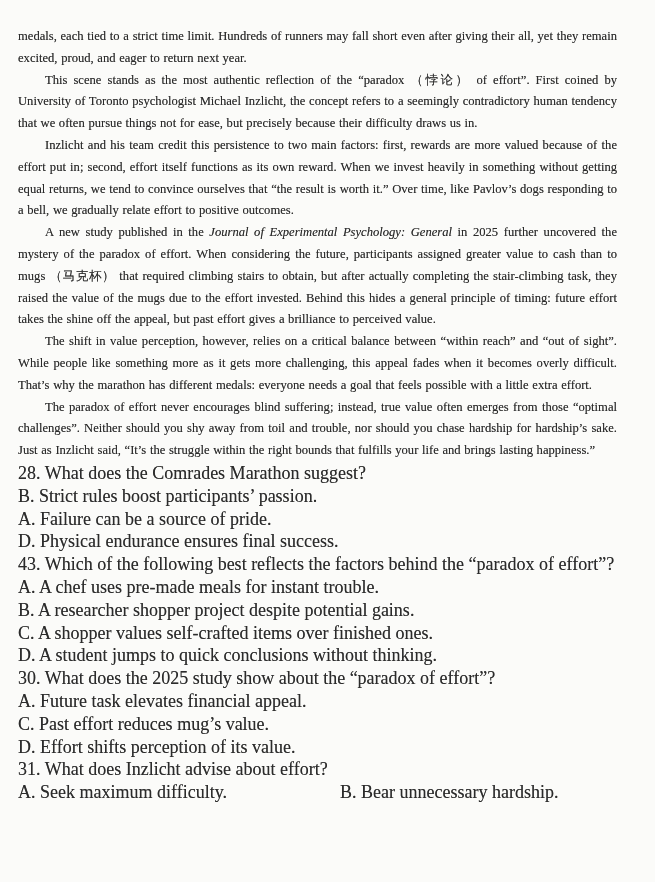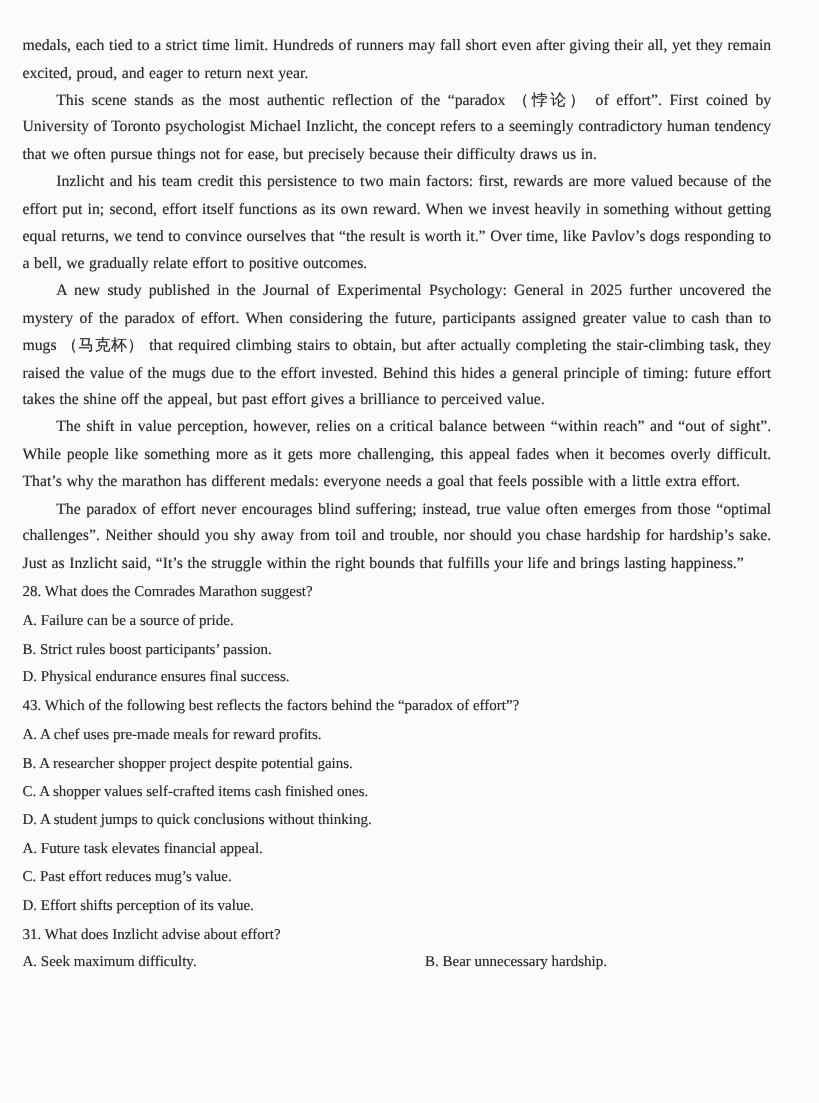--- a/index.html
+++ b/index.html
@@ -26,26 +26,27 @@
     font-size: 12.6px;
     line-height: 21.8px;
     text-align: justify;
     text-indent: 27px;
     word-spacing: 0.5px;
   }
   .para.flush {
     text-indent: 0;
   }
   .italic {
+    font-style: italic;
   }
   .question {
     margin: 0;
   }
   .qline {
-    font-size: 12px;
+    font-size: 18px;
     line-height: 22.8px;
     white-space: nowrap;
     overflow: hidden;
   }
   .two-col {
     display: grid;
     grid-template-columns: 322px 1fr;
   }
 </style>
 </head>
@@ -60,34 +61,35 @@
   <p class="para">Inzlicht and his team credit this persistence to two main factors: first, rewards are more valued because of the effort put in; second, effort itself functions as its own reward. When we invest heavily in something without getting equal returns, we tend to convince ourselves that “the result is worth it.” Over time, like Pavlov’s dogs responding to a bell, we gradually relate effort to positive outcomes.</p>
 
   <p class="para"><span>A new study published in the </span><span class="italic">Journal of Experimental Psychology: General</span><span> in 2025 further uncovered the mystery of the paradox of effort. When considering the future, participants assigned greater value to cash than to mugs （马克杯） that required climbing stairs to obtain, but after actually completing the stair-climbing task, they raised the value of the mugs due to the effort invested. Behind this hides a general principle of timing: future effort takes the shine off the appeal, but past effort gives a brilliance to perceived value.</span></p>
 
   <p class="para">The shift in value perception, however, relies on a critical balance between “within reach” and “out of sight”. While people like something more as it gets more challenging, this appeal fades when it becomes overly difficult. That’s why the marathon has different medals: everyone needs a goal that feels possible with a little extra effort.</p>
 
   <p class="para">The paradox of effort never encourages blind suffering; instead, true value often emerges from those “optimal challenges”. Neither should you shy away from toil and trouble, nor should you chase hardship for hardship’s sake. Just as Inzlicht said, “It’s the struggle within the right bounds that fulfills your life and brings lasting happiness.”</p>
 
   <div class="question">
     <div class="qline">28. What does the Comrades Marathon suggest?</div>
+    <div class="qline">B. Strict rules boost participants’ passion.</div>
     <div class="qline">A. Failure can be a source of pride.</div>
-    <div class="qline">B. Strict rules boost participants’ passion.</div>
     <div class="qline">D. Physical endurance ensures final success.</div>
   </div>
 
   <div class="question">
     <div class="qline">43. Which of the following best reflects the factors behind the “paradox of effort”?</div>
-    <div class="qline">A. A chef uses pre-made meals for reward profits.</div>
+    <div class="qline">A. A chef uses pre-made meals for instant trouble.</div>
     <div class="qline">B. A researcher shopper project despite potential gains.</div>
-    <div class="qline">C. A shopper values self-crafted items cash finished ones.</div>
+    <div class="qline">C. A shopper values self-crafted items over finished ones.</div>
     <div class="qline">D. A student jumps to quick conclusions without thinking.</div>
   </div>
 
   <div class="question">
+    <div class="qline">30. What does the 2025 study show about the “paradox of effort”?</div>
     <div class="qline">A. Future task elevates financial appeal.</div>
     <div class="qline">C. Past effort reduces mug’s value.</div>
     <div class="qline">D. Effort shifts perception of its value.</div>
   </div>
 
   <div class="question">
     <div class="qline">31. What does Inzlicht advise about effort?</div>
     <div class="two-col">
       <div class="qline">A. Seek maximum difficulty.</div>
       <div class="qline">B. Bear unnecessary hardship.</div>

